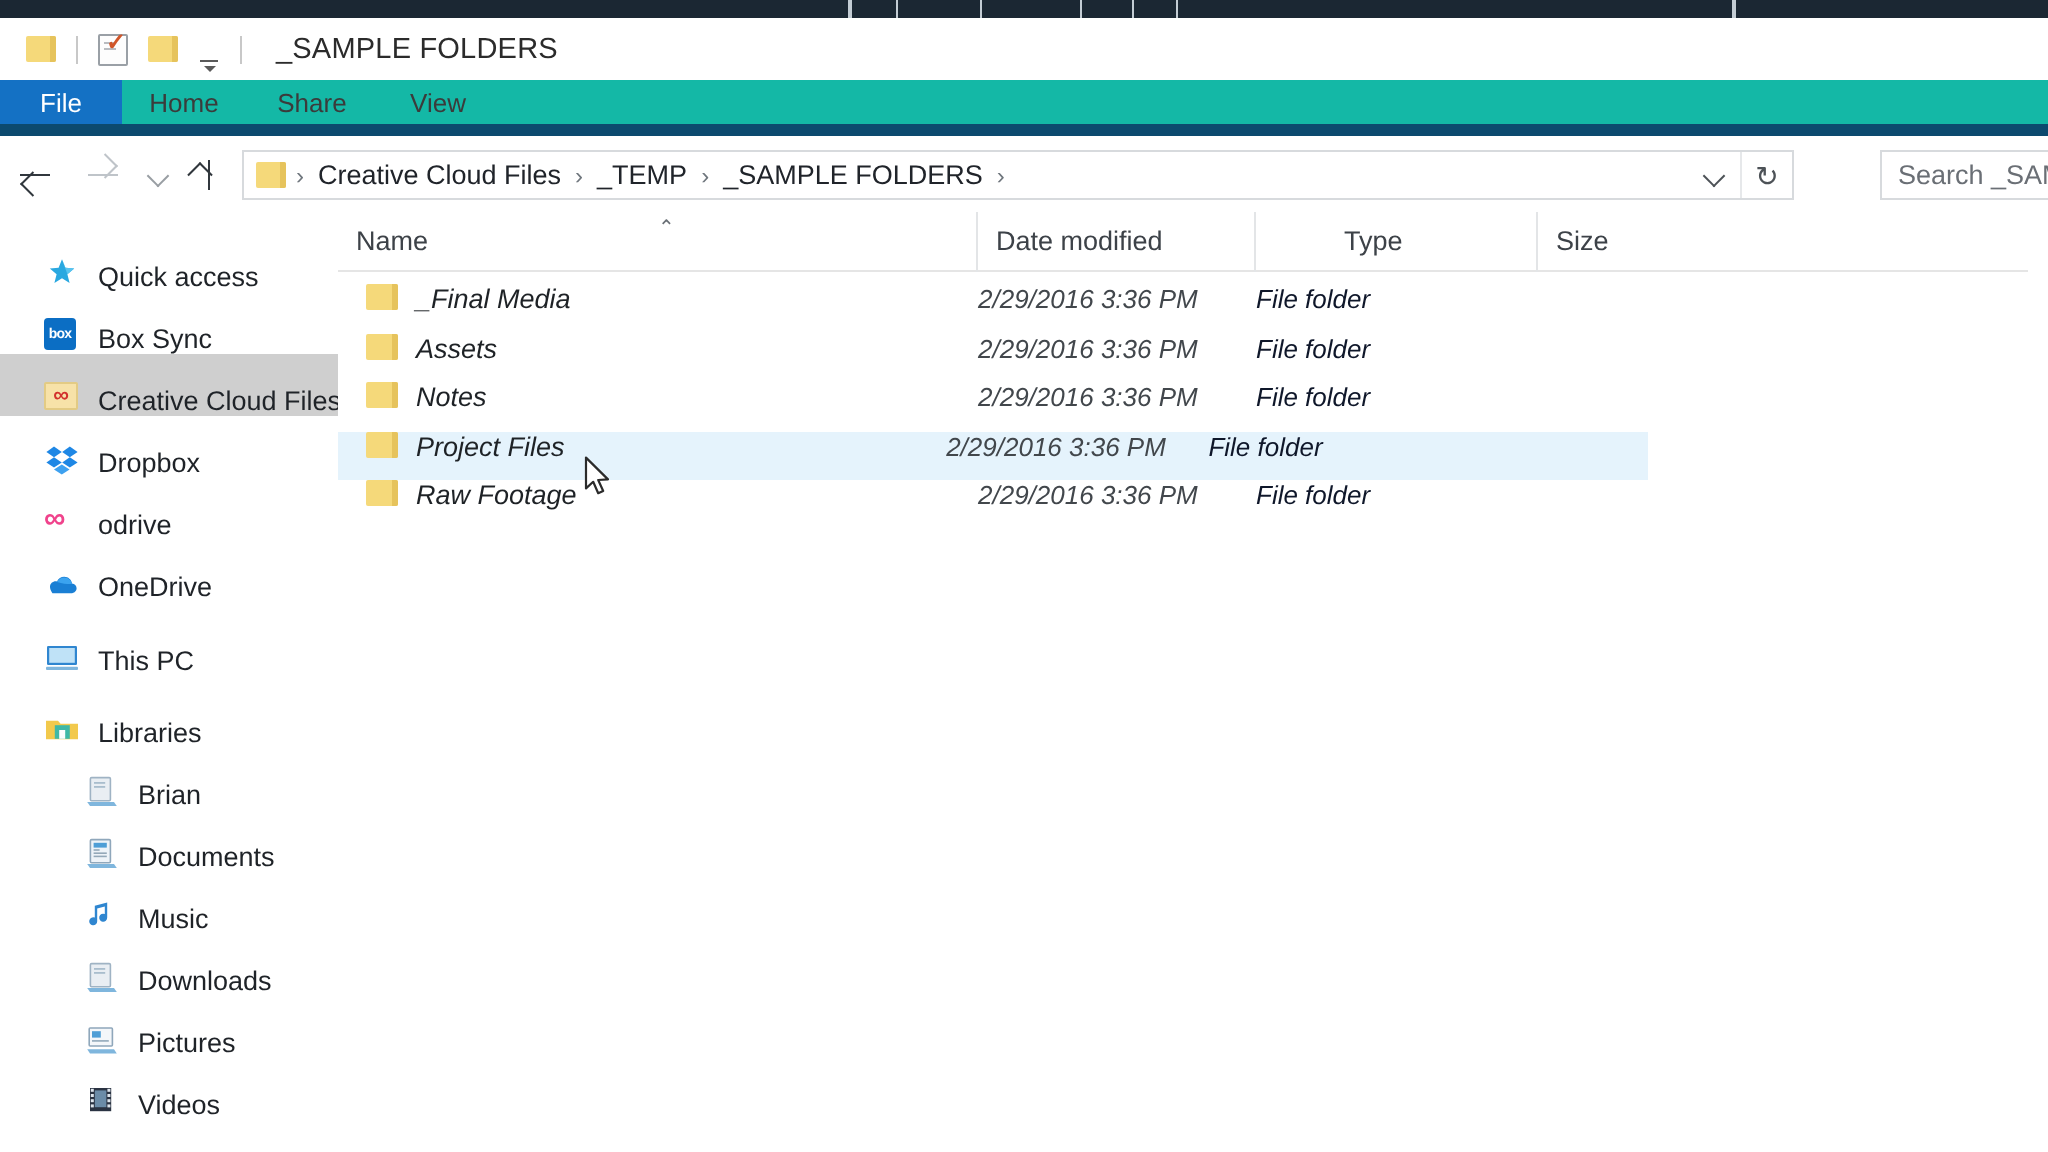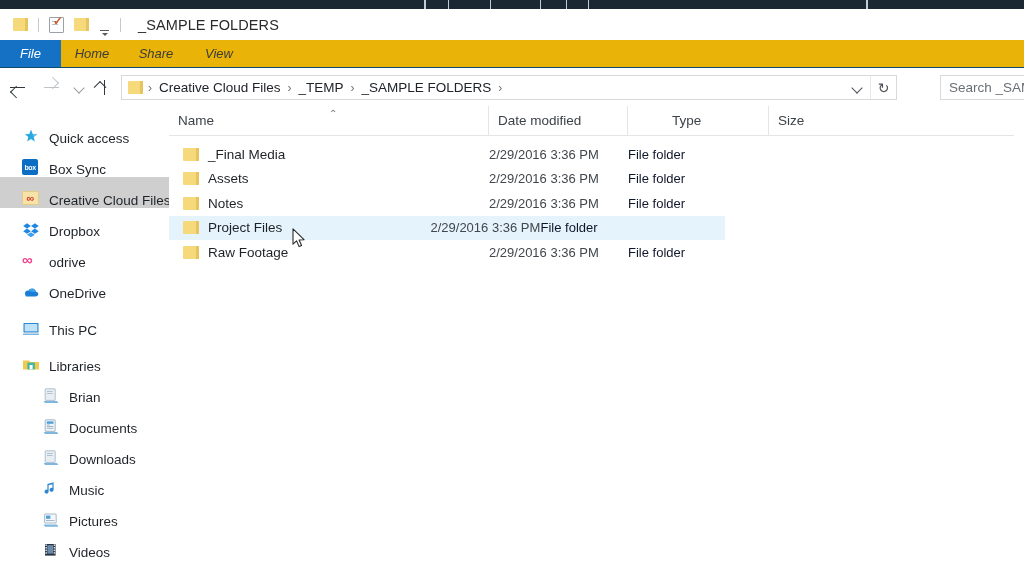--- a/index.html
+++ b/index.html
@@ -67,23 +67,22 @@
     border-left:3px solid transparent; border-right:3px solid transparent;
     border-top:3px solid #5a5a5a;
   }
   .title-text {
     font-size:14.5px; color:#2b2b2b; margin-left:12px; letter-spacing:0.1px;
   }
 
   
   .ribbon {
     position:absolute; left:0; top:40px; width:1024px; height:28px;
-    background:#eab308; display:flex; align-items:stretch;
-    border-bottom:1px solid #0c4a6e;
-    font-style:italic;
+    background:#14b8a6; display:flex; align-items:stretch;
+    border-bottom:6px solid #0c4a6e;
   }
   .tab {
     display:flex; align-items:center; justify-content:center;
     font-size:13px; color:#3b3b3b; cursor:default;
   }
   .tab-file {
     width:61px; background:#1471c4; color:#ffffff; font-weight:normal;
   }
   .tab-home { width:62px; }
   .tab-share { width:66px;text-align:right; }
@@ -212,21 +211,21 @@
   .colh + .colh { border-left:1px solid #e3e5e7; }
   .colh-name { width:319px; }
   .colh-date { width:139px; }
   .colh-type { width:141px;padding-left:44px; }
   .colh-size { width:92px; }
   .sort-caret {
     position:absolute; left:160px; top:2px; font-size:10px; color:#6a7076;
   }
 
   .row {
-    height:24.5px; display:flex; align-items:center; cursor:default;
+    height:24.5px; display:flex; align-items:flex-start; cursor:default;font-style:italic;
   }
   .row.hover { background:#e5f3fc; }
   .row-icon { width:16px; height:13px; position:relative; margin-left:14px; margin-right:9px; flex:0 0 auto; }
   .row-name { width:281px; font-size:13.5px; color:#1e2226; white-space:nowrap; }
   .row-date { width:139px; font-size:13px; color:#42474c; }
   .row-type { width:141px; font-size:13px; color:#0f172a; }
   .row-size { width:92px; font-size:13px; color:#42474c; }
 
   
   .pane-divider {
@@ -417,36 +416,36 @@
           <rect x="4.8" y="9.8" width="6.6" height="0.8" fill="#94a8b8"></rect>
           <path d="M1.6 14h13.4l1.4 2H3z" fill="#7fb6dd"></path>
         </svg>
       </span>
       <span>Documents</span>
     </div>
 
     <div class="side-item child">
       <span class="side-ico">
         <svg width="18" height="18" viewBox="0 0 18 18">
+          <path d="M11.6 2.2v7.6a2 2 0 1 1-1.2-1.8V4.3L6.6 5.3v6.3a2 2 0 1 1-1.2-1.8V3.9z" fill="#2f86d0"></path>
+        </svg>
+      </span>
+      <span>Music</span>
+    </div>
+
+    <div class="side-item child">
+      <span class="side-ico">
+        <svg width="18" height="18" viewBox="0 0 18 18">
           <rect x="3.2" y="1.8" width="10" height="11.6" rx="0.6" fill="#e9eef3" stroke="#9fb3c4" stroke-width="0.8"></rect>
           <rect x="5" y="4" width="5.6" height="0.9" fill="#a9bdcd"></rect>
           <rect x="5" y="6" width="5.6" height="0.9" fill="#a9bdcd"></rect>
           <path d="M1.6 14h13.4l1.4 2H3z" fill="#7fb6dd"></path>
         </svg>
       </span>
       <span>Downloads</span>
-    </div>
-
-    <div class="side-item child">
-      <span class="side-ico">
-        <svg width="18" height="18" viewBox="0 0 18 18">
-          <path d="M11.6 2.2v7.6a2 2 0 1 1-1.2-1.8V4.3L6.6 5.3v6.3a2 2 0 1 1-1.2-1.8V3.9z" fill="#2f86d0"></path>
-        </svg>
-      </span>
-      <span>Music</span>
     </div>
 
     <div class="side-item child">
       <span class="side-ico">
         <svg width="18" height="18" viewBox="0 0 18 18">
           <rect x="2.6" y="3" width="11.6" height="9" rx="0.5" fill="#f4f7fa" stroke="#8fa7bb" stroke-width="0.8"></rect>
           <rect x="4" y="4.6" width="4.4" height="3.2" fill="#4f9ed6"></rect>
           <rect x="4" y="9" width="8.4" height="0.9" fill="#9db1c1"></rect>
           <path d="M1.6 13.6h13.4l1.4 2.2H3z" fill="#7fb6dd"></path>
         </svg>
@@ -518,21 +517,21 @@
     <div class="row">
       <span class="row-icon">
           <span class="folder-glyph"></span>
         </span>
       <span class="row-name">Notes</span>
       <span class="row-date">2/29/2016 3:36 PM</span>
       <span class="row-type">File folder</span>
       <span class="row-size"></span>
     </div>
 
-    <div class="row hover" style="width:556px;">
+    <div class="row hover" style="width:655px;">
       <span class="row-icon">
           <span class="folder-glyph"></span>
         </span>
       <span class="row-name">Project Files</span>
       <span class="row-date">2/29/2016 3:36 PM</span>
       <span class="row-type">File folder</span>
       <span class="row-size"></span>
     </div>
 
     <div class="row">

